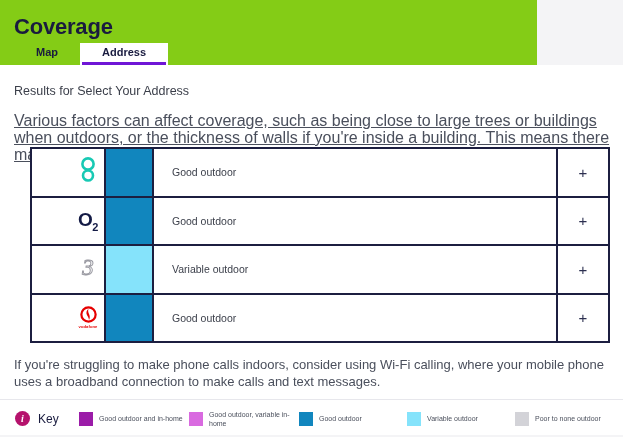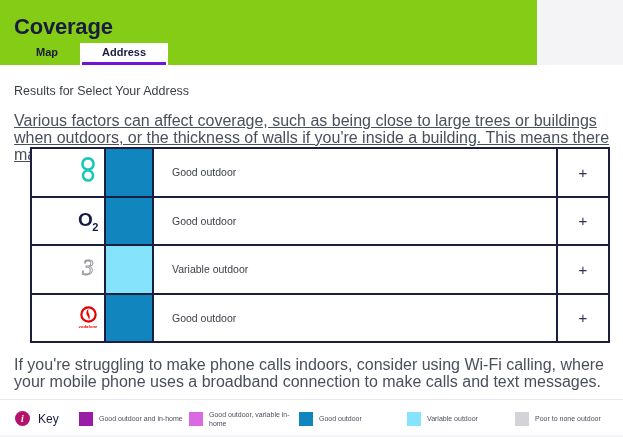--- a/index.html
+++ b/index.html
@@ -142,21 +142,21 @@
     font-size: 4.1px; font-weight: bold;
     color: #e60000; letter-spacing: 0.1px;
     margin-top: 1.5px;
   }
 
   
   .footer-note {
     position: absolute;
     left: 14px; top: 291px;
     width: 596px;
-    font-size: 16px;
+    font-size: 13px;
     line-height: 17px;
     color: #4a4f5c;
   }
 
   
   .legend {
     position: absolute;
     left: 0; top: 399px;
     width: 623px; height: 38px;
     background: #ffffff;

